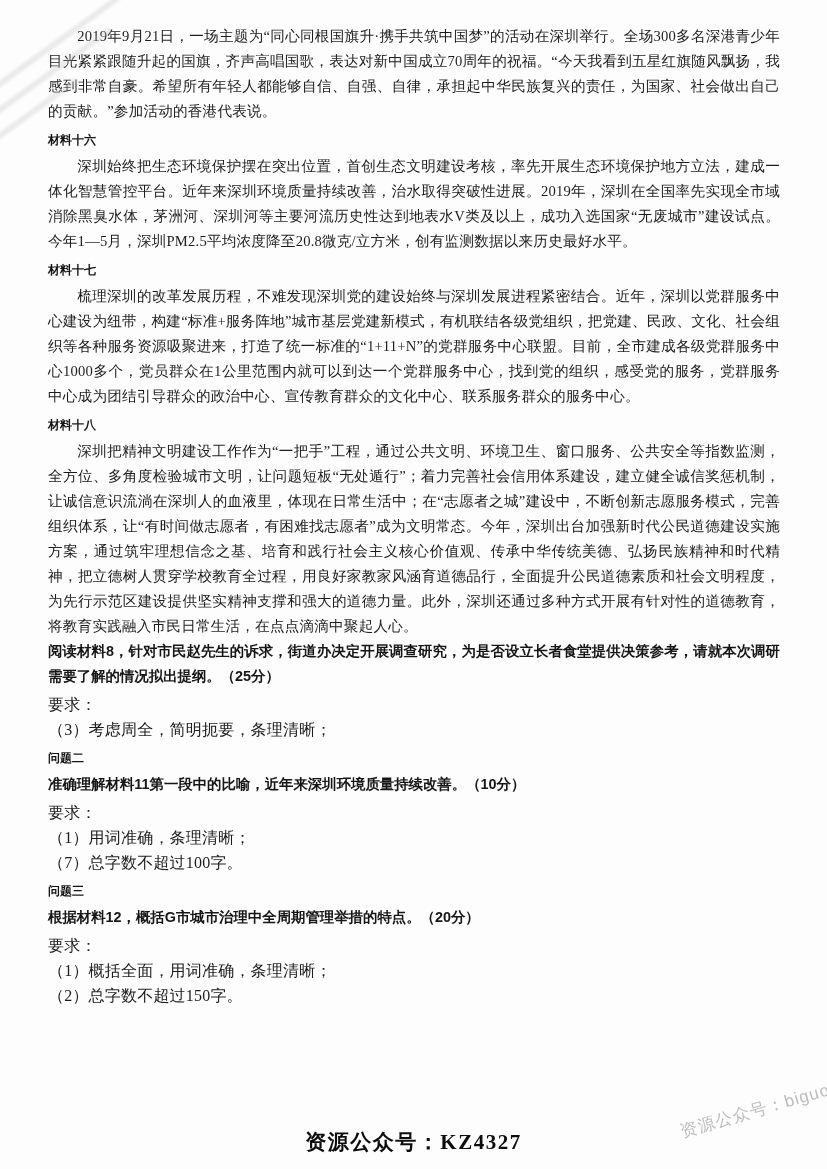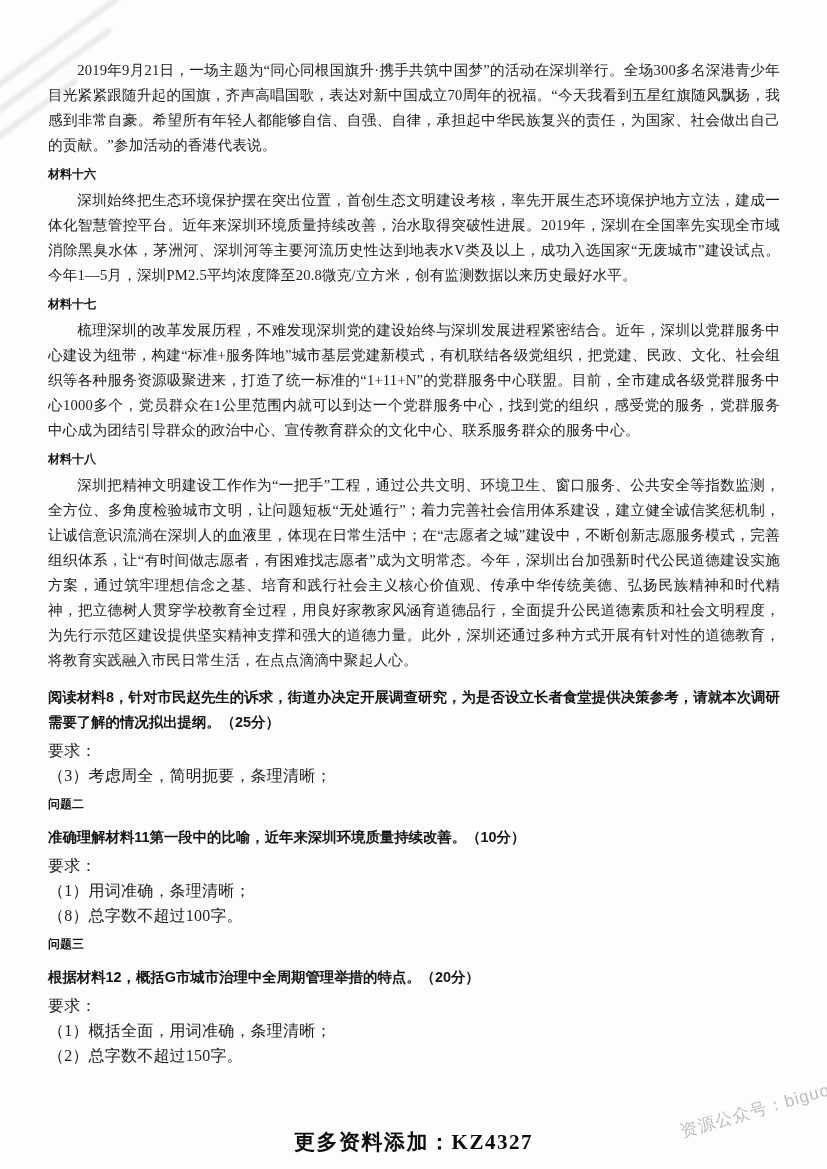--- a/index.html
+++ b/index.html
@@ -7,21 +7,21 @@
   body {
     position: relative;
     overflow: hidden;
     background: #fdfdfd;
     color: #1c1c1c;
     font-family: "Liberation Serif", "DejaVu Serif", serif;
   }
   .page {
     position: absolute;
     inset: 0;
-    padding: 58px 47px 0 48px;
+    padding: 24px 47px 0 48px;
   }
   .para {
     font-size: 14.6px;
     line-height: 25px;
     text-align: justify;
     text-indent: 2em;
     letter-spacing: 0.2px;
   }
   .heading {
     font-family: "Liberation Sans", "DejaVu Sans", sans-serif;
@@ -31,21 +31,20 @@
     color: #141414;
   }
   .q-prompt {
     font-family: "Liberation Sans", "DejaVu Sans", sans-serif;
     font-weight: bold;
     font-size: 14.4px;
     line-height: 25px;
     text-align: justify;
     margin-bottom: 3px;
     color: #161616;
-    margin-top: 12px;
   }
   .req-label, .req-item {
     font-size: 16px;
     line-height: 25px;
     letter-spacing: 0.2px;
   }
   .footer-note {
     position: absolute;
     left: 0; right: 0;
     bottom: 13px;
@@ -112,26 +111,26 @@
   <p class="para">深圳把精神文明建设工作作为“一把手”工程，通过公共文明、环境卫生、窗口服务、公共安全等指数监测，全方位、多角度检验城市文明，让问题短板“无处遁行”；着力完善社会信用体系建设，建立健全诚信奖惩机制，让诚信意识流淌在深圳人的血液里，体现在日常生活中；在“志愿者之城”建设中，不断创新志愿服务模式，完善组织体系，让“有时间做志愿者，有困难找志愿者”成为文明常态。今年，深圳出台加强新时代公民道德建设实施方案，通过筑牢理想信念之基、培育和践行社会主义核心价值观、传承中华传统美德、弘扬民族精神和时代精神，把立德树人贯穿学校教育全过程，用良好家教家风涵育道德品行，全面提升公民道德素质和社会文明程度，为先行示范区建设提供坚实精神支撑和强大的道德力量。此外，深圳还通过多种方式开展有针对性的道德教育，将教育实践融入市民日常生活，在点点滴滴中聚起人心。</p>
 
   <p class="q-prompt">阅读材料8，针对市民赵先生的诉求，街道办决定开展调查研究，为是否设立长者食堂提供决策参考，请就本次调研需要了解的情况拟出提纲。（25分）</p>
   <p class="req-label">要求：</p>
   <p class="req-item">（3）考虑周全，简明扼要，条理清晰；</p>
 
   <h2 class="heading">问题二</h2>
   <p class="q-prompt">准确理解材料11第一段中的比喻，近年来深圳环境质量持续改善。（10分）</p>
   <p class="req-label">要求：</p>
   <p class="req-item">（1）用词准确，条理清晰；</p>
-  <p class="req-item">（8）总字数不超过100字。</p>
+  <p class="req-item">（7）总字数不超过100字。</p>
 
   <h2 class="heading">问题三</h2>
   <p class="q-prompt">根据材料12，概括G市城市治理中全周期管理举措的特点。（20分）</p>
   <p class="req-label">要求：</p>
   <p class="req-item">（1）概括全面，用词准确，条理清晰；</p>
   <p class="req-item">（2）总字数不超过150字。</p>
 
 
 </div>
 
-<div class="footer-note">更多资料添加：KZ4327</div>
+<div class="footer-note">资源公众号：KZ4327</div>
 
 <div class="wm-bottom-right">资源公众号：biguo2</div>
 
 </body></html>

